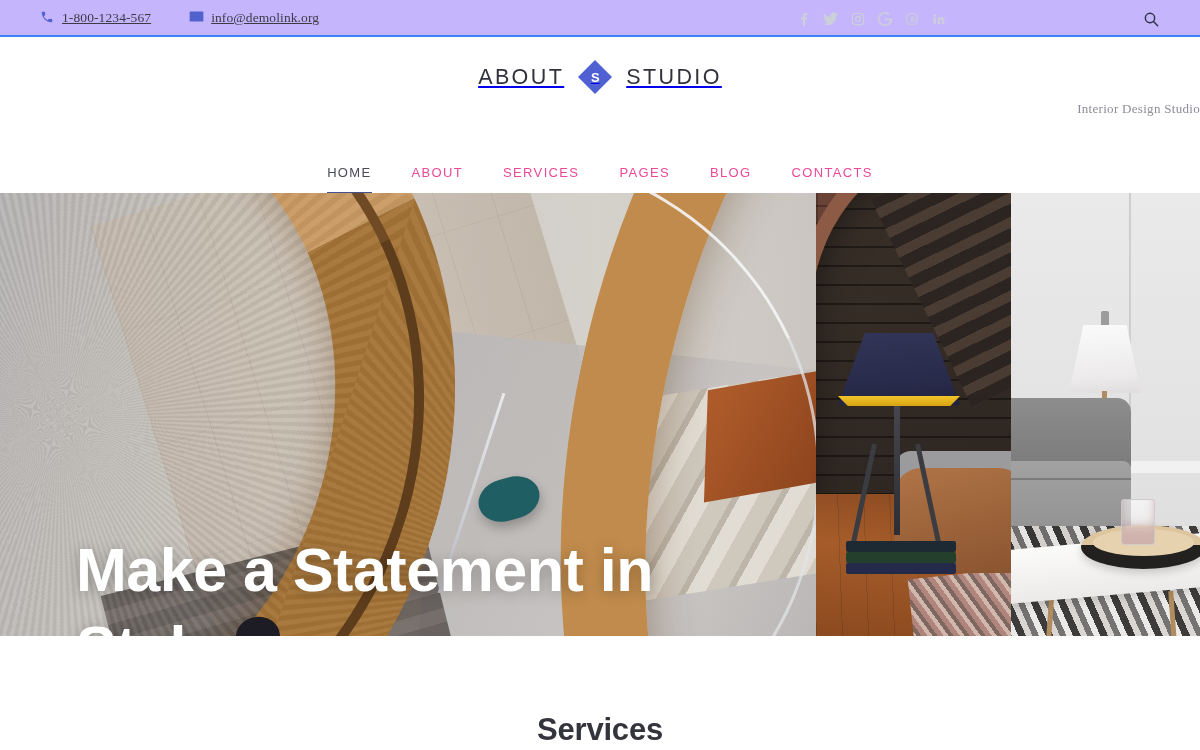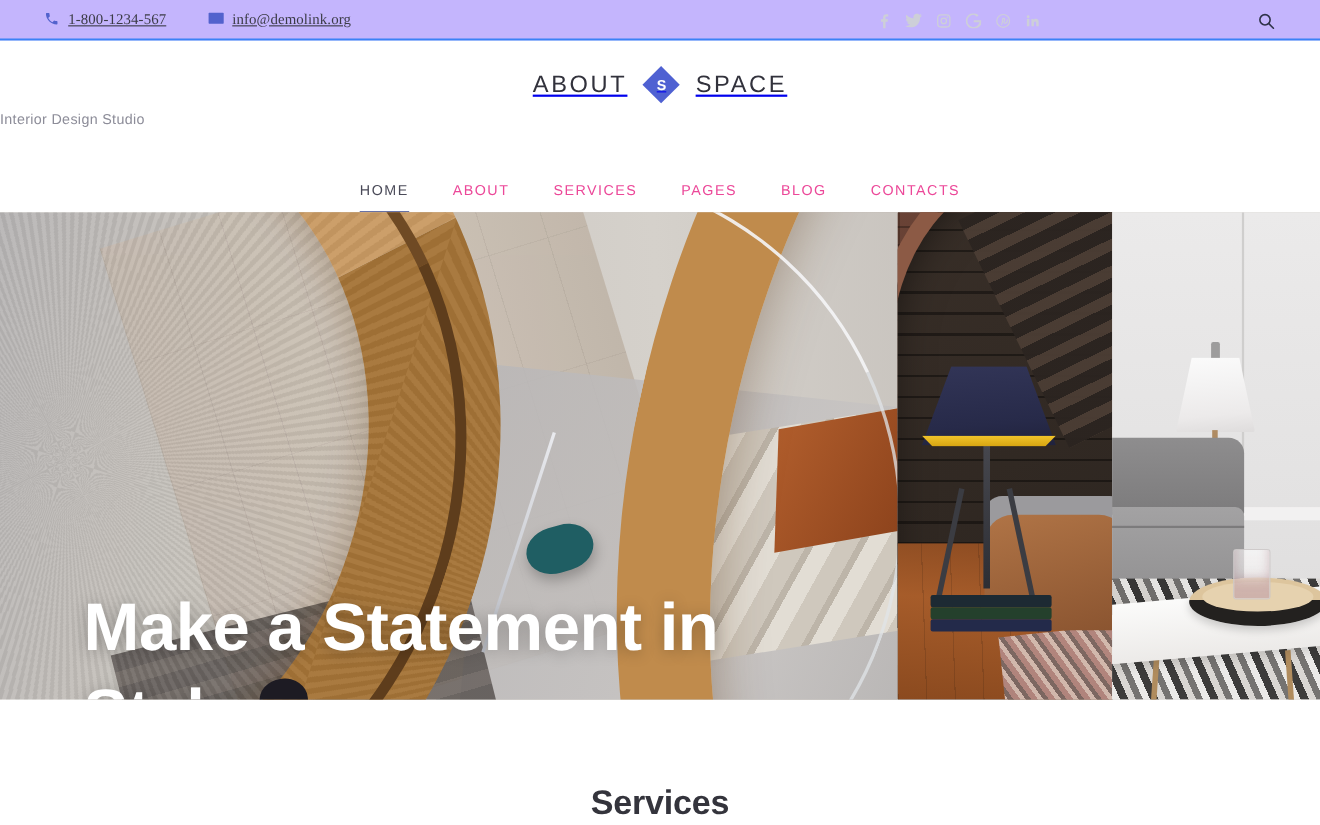--- a/index.html
+++ b/index.html
@@ -32,21 +32,21 @@
   .header{ height:156px; background:#fff; position:relative; }
   .logo-wrap{ padding-top:23px; text-align:center; }
   .logo{ display:inline-flex; align-items:center; justify-content:center; gap:0; }
   .logo-word{ font-size:21.5px; letter-spacing:2.4px; color:#32323c; font-weight:400; }
   .logo-mark{ width:34px; height:34px; margin:0 14px; position:relative;
      display:inline-flex; align-items:center; justify-content:center; }
   .logo-diamond{ position:absolute; left:5px; top:5px; width:24px; height:24px;
      background:#4f61d2; transform:rotate(45deg); }
   .logo-letter{ position:relative; color:#fff; font-size:13px; font-weight:700;
      letter-spacing:0; line-height:1; }
-  .tagline{ text-align:left; margin-top:7px; font-family:Liberation Sans, sans-serif;
+  .tagline{ text-align:right; margin-top:7px; font-family:Liberation Serif, serif;
      font-size:13px; color:#8d8d99; letter-spacing:.3px; }
 
   
   .nav{ position:absolute; left:0; right:0; top:126px; display:flex;
     justify-content:center; align-items:flex-start; }
   .nav-item{ position:relative; padding:0 20px; text-align:right; }
   .nav-link{ display:block; font-size:13px; letter-spacing:1.35px; color:#ec4899;
     text-transform:uppercase; line-height:20px; white-space:nowrap; }
   .nav-item.active .nav-link{ color:#4a4a58; }
   .nav-underline{ height:2px; background:#45508f; margin-top:9px; width:100%; }
@@ -295,21 +295,21 @@
 </div>
 
 <div class="header">
   <div class="logo-wrap">
     <a class="logo" href="#">
       <span class="logo-word">ABOUT</span>
       <span class="logo-mark">
         <span class="logo-diamond"></span>
         <span class="logo-letter">S</span>
       </span>
-      <span class="logo-word">SPACE</span>
+      <span class="logo-word">STUDIO</span>
     </a>
     <div class="tagline">Interior Design Studio</div>
   </div>
 
   <nav class="nav">
     <div class="nav-item active">
       <span class="nav-link">HOME</span>
       <div class="nav-underline"></div>
     </div>
     <div class="nav-item">

